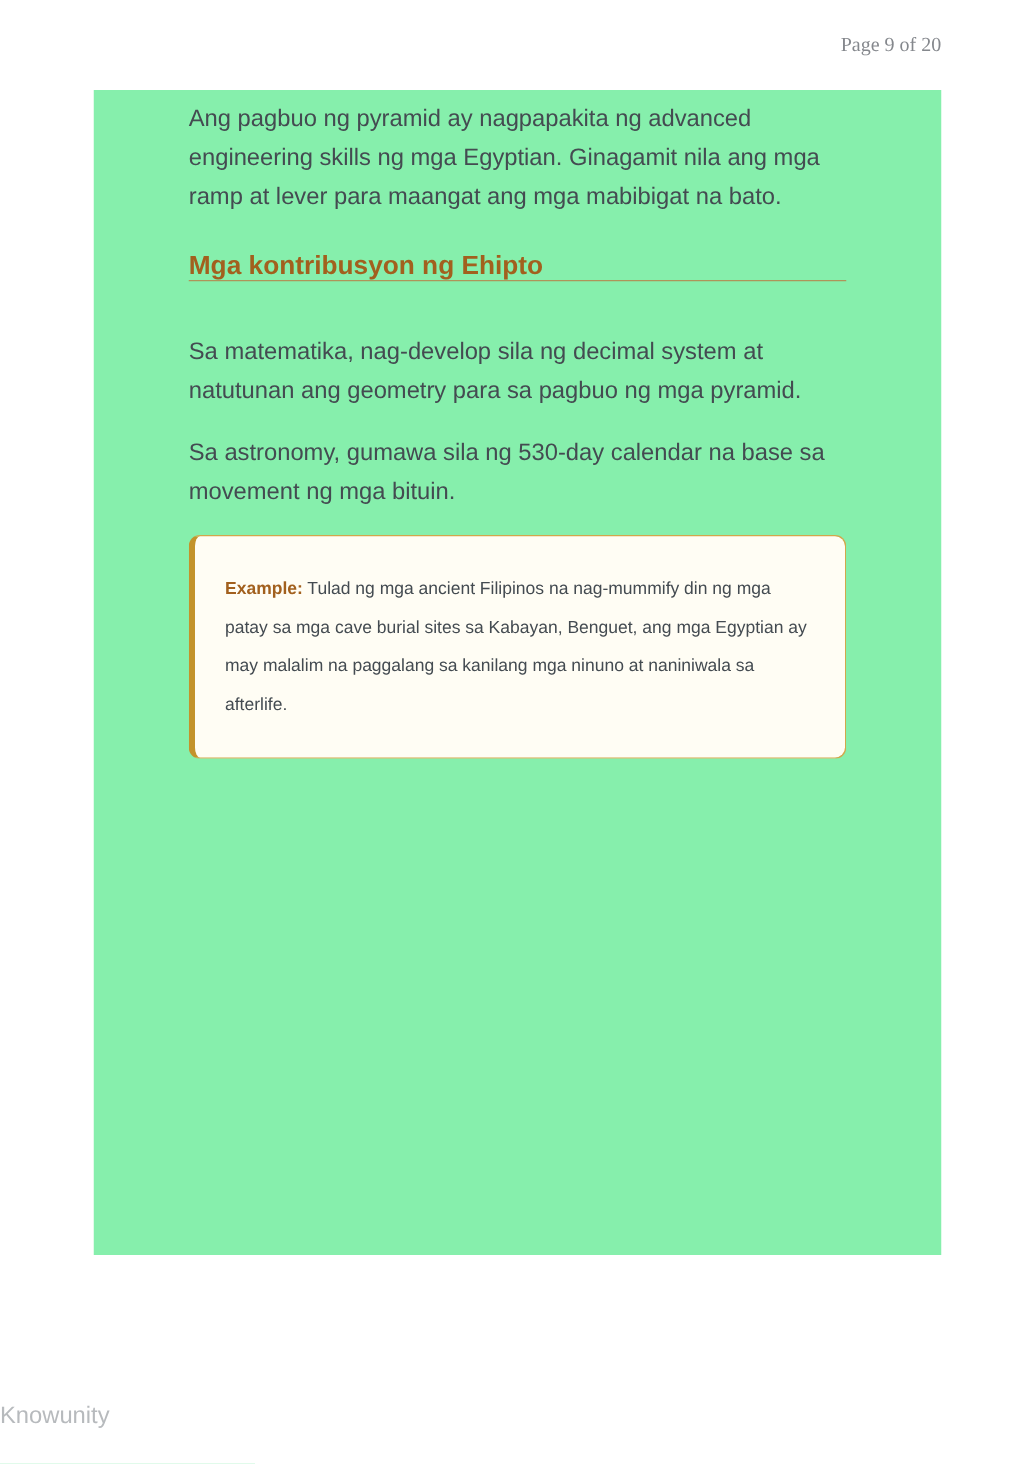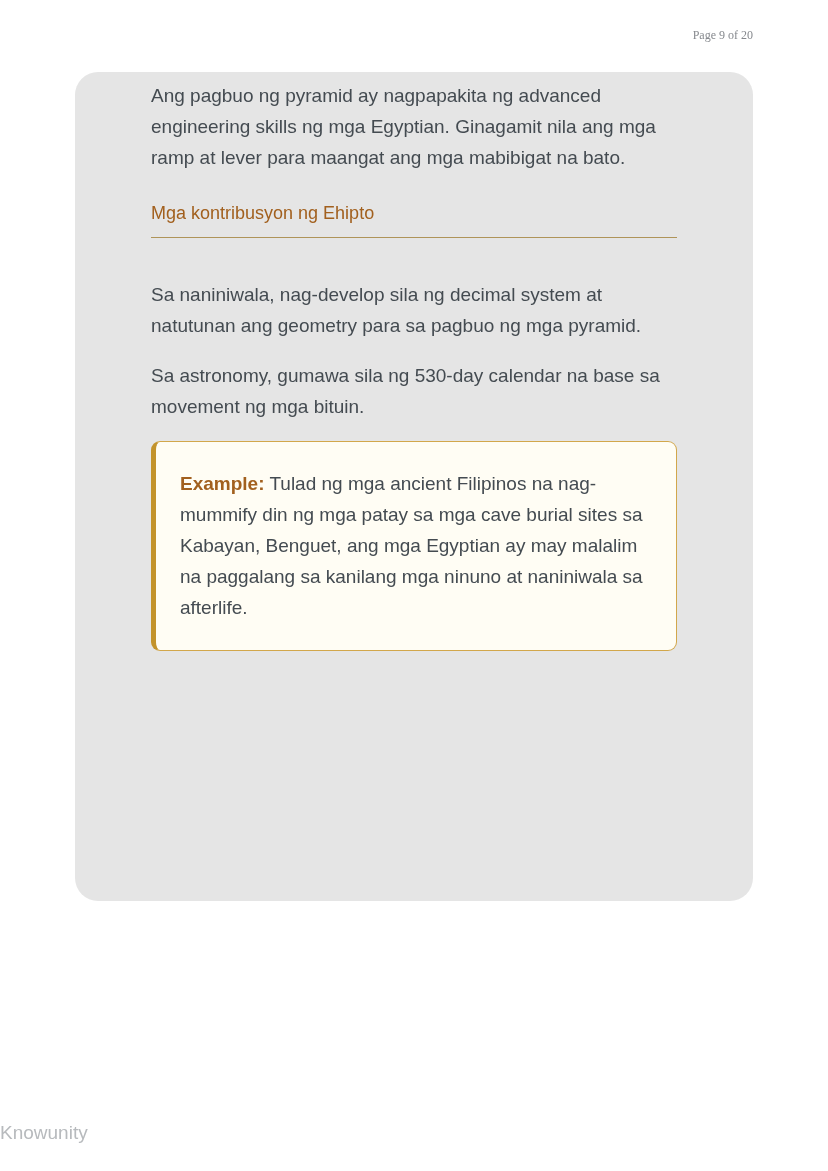--- a/index.html
+++ b/index.html
@@ -8,60 +8,58 @@
     position: relative;
     background: #ffffff;
     font-family: "Liberation Sans", sans-serif;
     overflow: hidden;
   }
   .page-indicator {
     position: absolute;
     top: 28px;
     right: 75px;
     font-family: "Liberation Serif", serif;
-    font-size: 12px;
+    font-size: 16px;
     color: #85888d;
   }
   .sheet {
     position: absolute;
     left: 75px;
     top: 72px;
     width: 678px;
-    height: 829px;
-    background: #e5e5e5;
-    border-radius: 23px;
+    height: 932px;
+    background: #86efac;
   }
   .sheet-inner {
     padding: 8px 76px 0 76px;
   }
   .body-paragraph {
     font-size: 19px;
     line-height: 31px;
     color: #444b51;
     margin: 0 0 19px 0;
   }
   .section-heading {
-    font-size: 18px;
+    font-size: 21px;
     line-height: 22px;
-    font-weight: normal;
+    font-weight: bold;
     color: #a2601e;
     margin: 29px 0 41px 0;
-    padding-bottom: 13px;
     border-bottom: 1px solid #af9459;
   }
   .example-box {
     margin-top: 4px;
     background: #fffdf4;
     border: 1px solid #d2a74b;
     border-left: 5px solid #c3932b;
     border-radius: 9px;
     padding: 26px 28px 27px 24px;
   }
   .example-text {
-    font-size: 19px;
+    font-size: 14px;
     line-height: 31px;
     color: #444b51;
   }
   .example-label {
     font-weight: bold;
     color: #a2601e;
   }
   .footer-brand {
     position: absolute;
     left: 0;
@@ -78,21 +76,21 @@
 <div class="page-indicator">Page 9 of 20</div>
 
 <div class="sheet">
   <div class="sheet-inner">
 
     <p class="body-paragraph">Ang pagbuo ng pyramid ay nagpapakita ng advanced engineering skills ng mga Egyptian. Ginagamit nila ang mga ramp at lever para maangat ang mga mabibigat na bato.</p>
 
     <h2 class="section-heading">Mga kontribusyon ng Ehipto</h2>
 
 
-    <p class="body-paragraph">Sa naniniwala, nag-develop sila ng decimal system at natutunan ang geometry para sa pagbuo ng mga pyramid.</p>
+    <p class="body-paragraph">Sa matematika, nag-develop sila ng decimal system at natutunan ang geometry para sa pagbuo ng mga pyramid.</p>
 
     <p class="body-paragraph">Sa astronomy, gumawa sila ng 530-day calendar na base sa movement ng mga bituin.</p>
 
 
     <div class="example-box">
       <p class="example-text"><span class="example-label">Example:</span><span> Tulad ng mga ancient Filipinos na nag-mummify din ng mga patay sa mga cave burial sites sa Kabayan, Benguet, ang mga Egyptian ay may malalim na paggalang sa kanilang mga ninuno at naniniwala sa afterlife.</span></p>
     </div>
 
   </div>
 </div>

